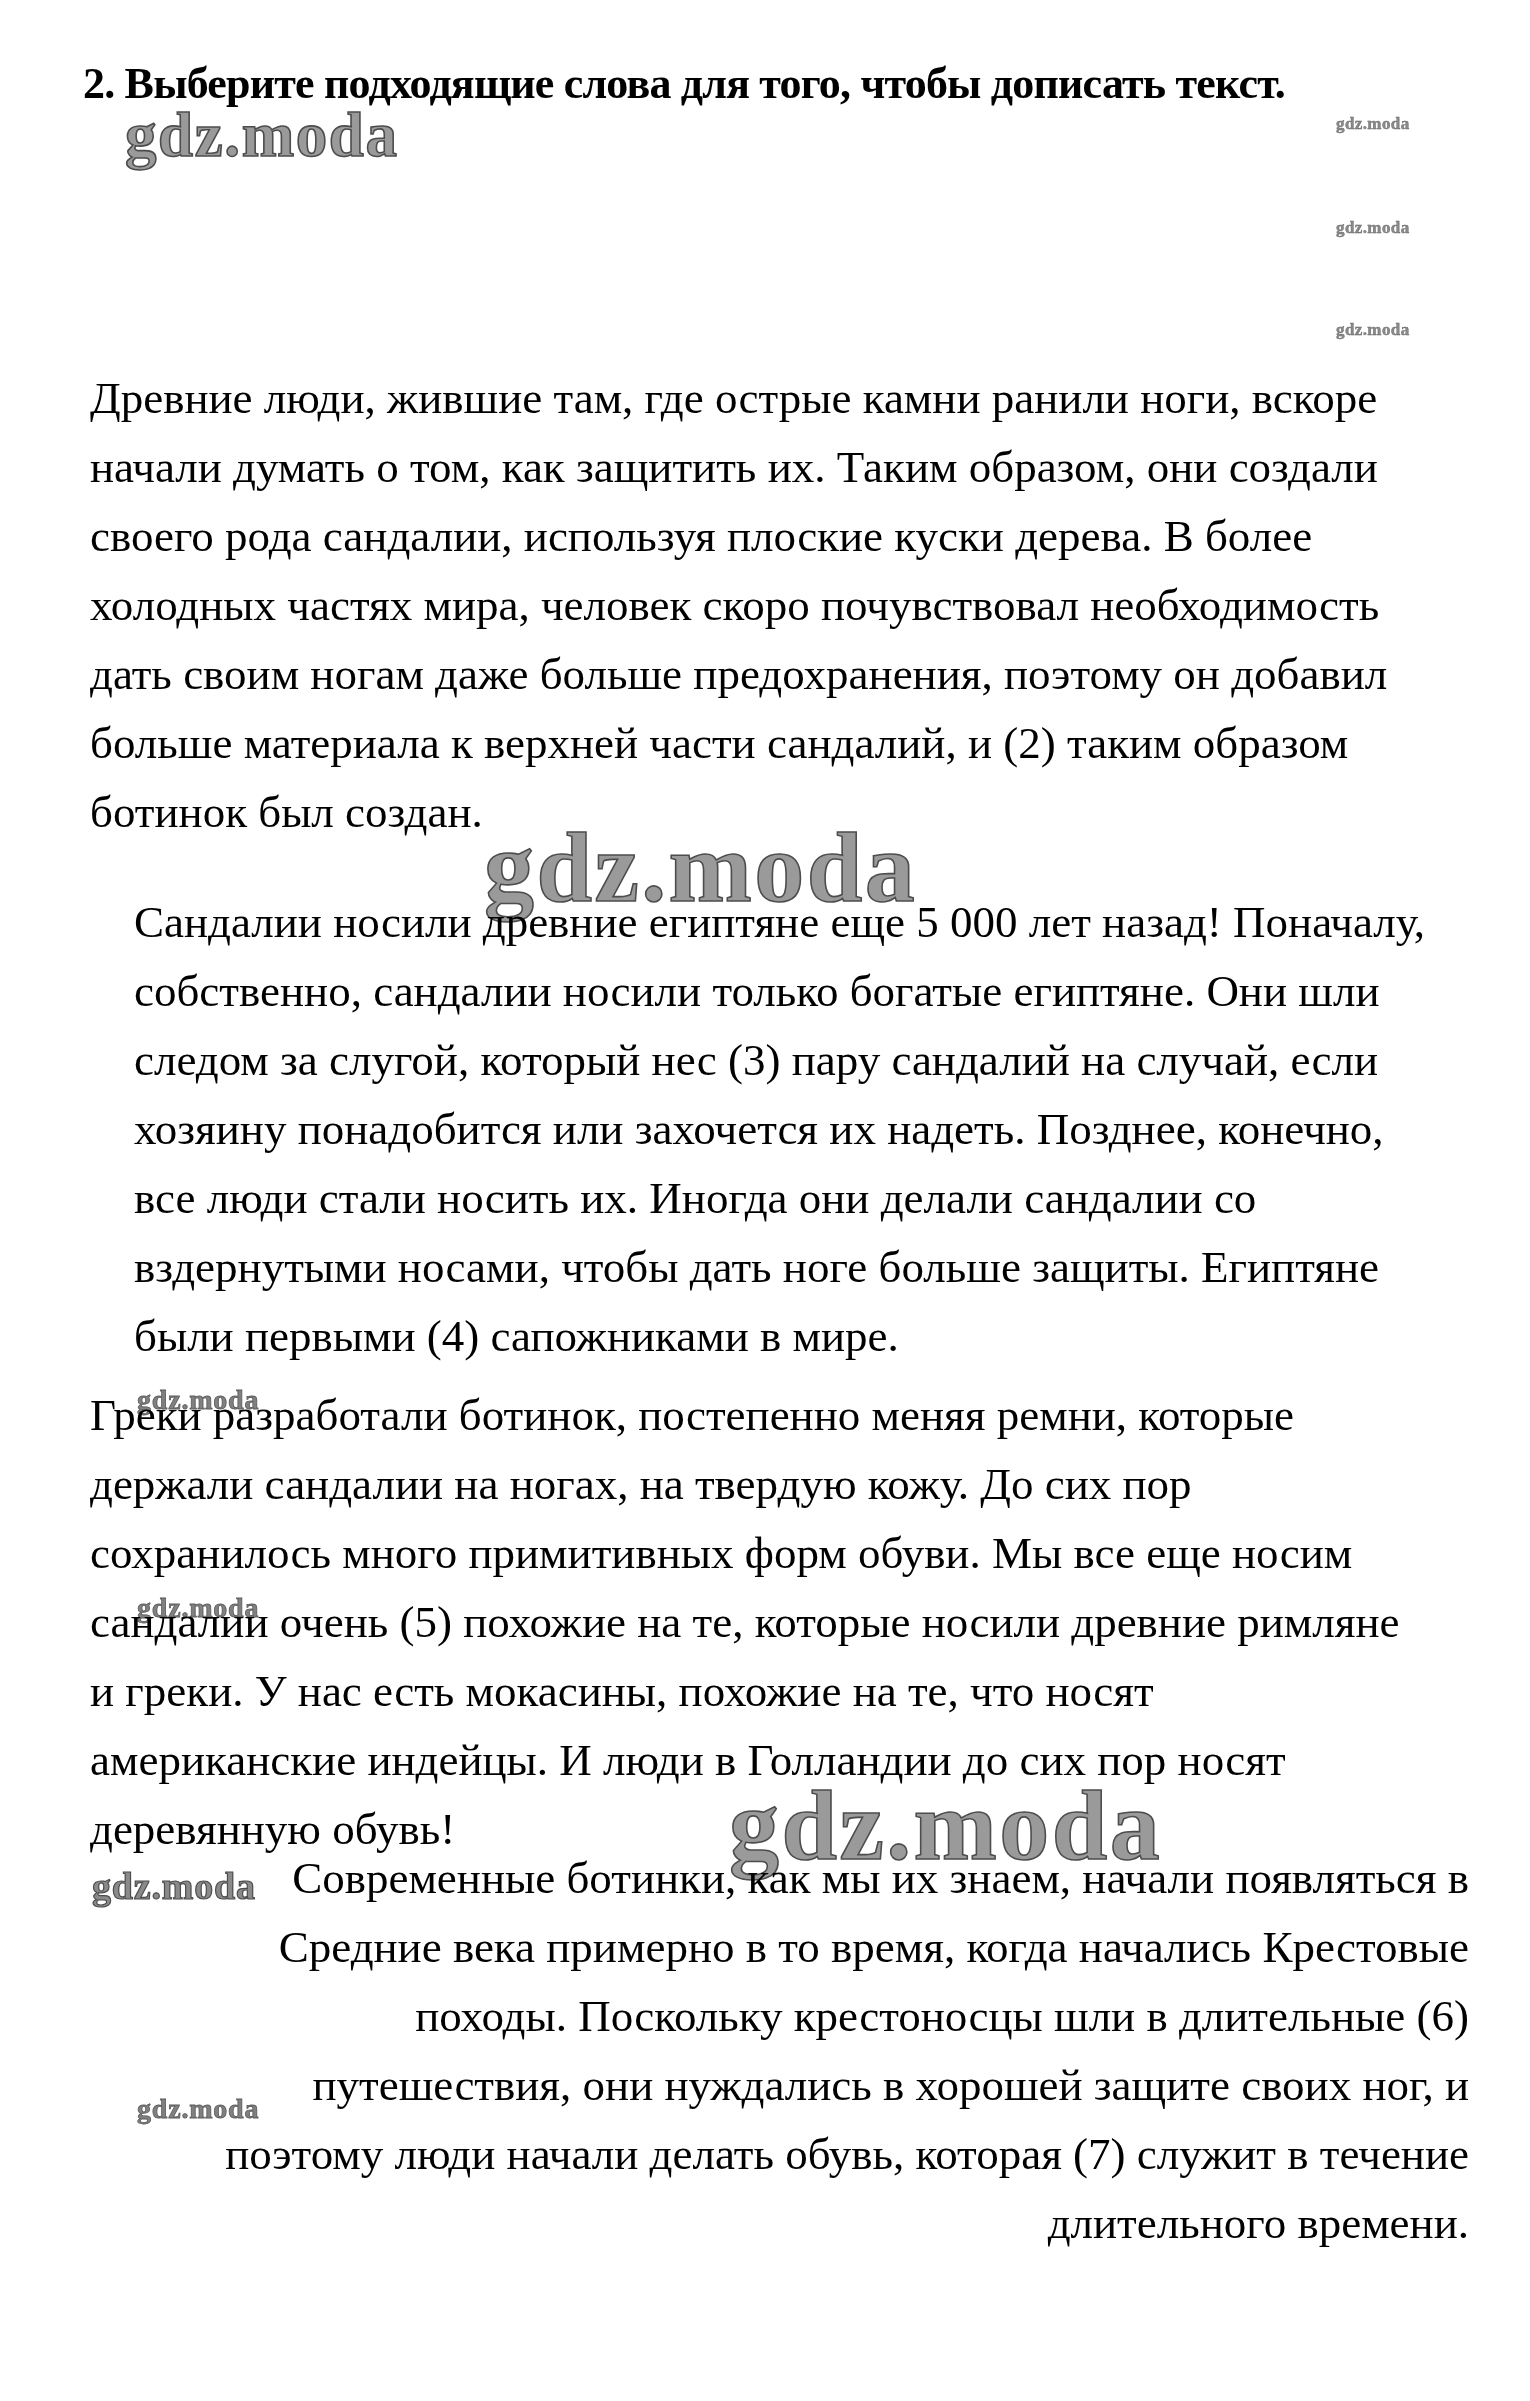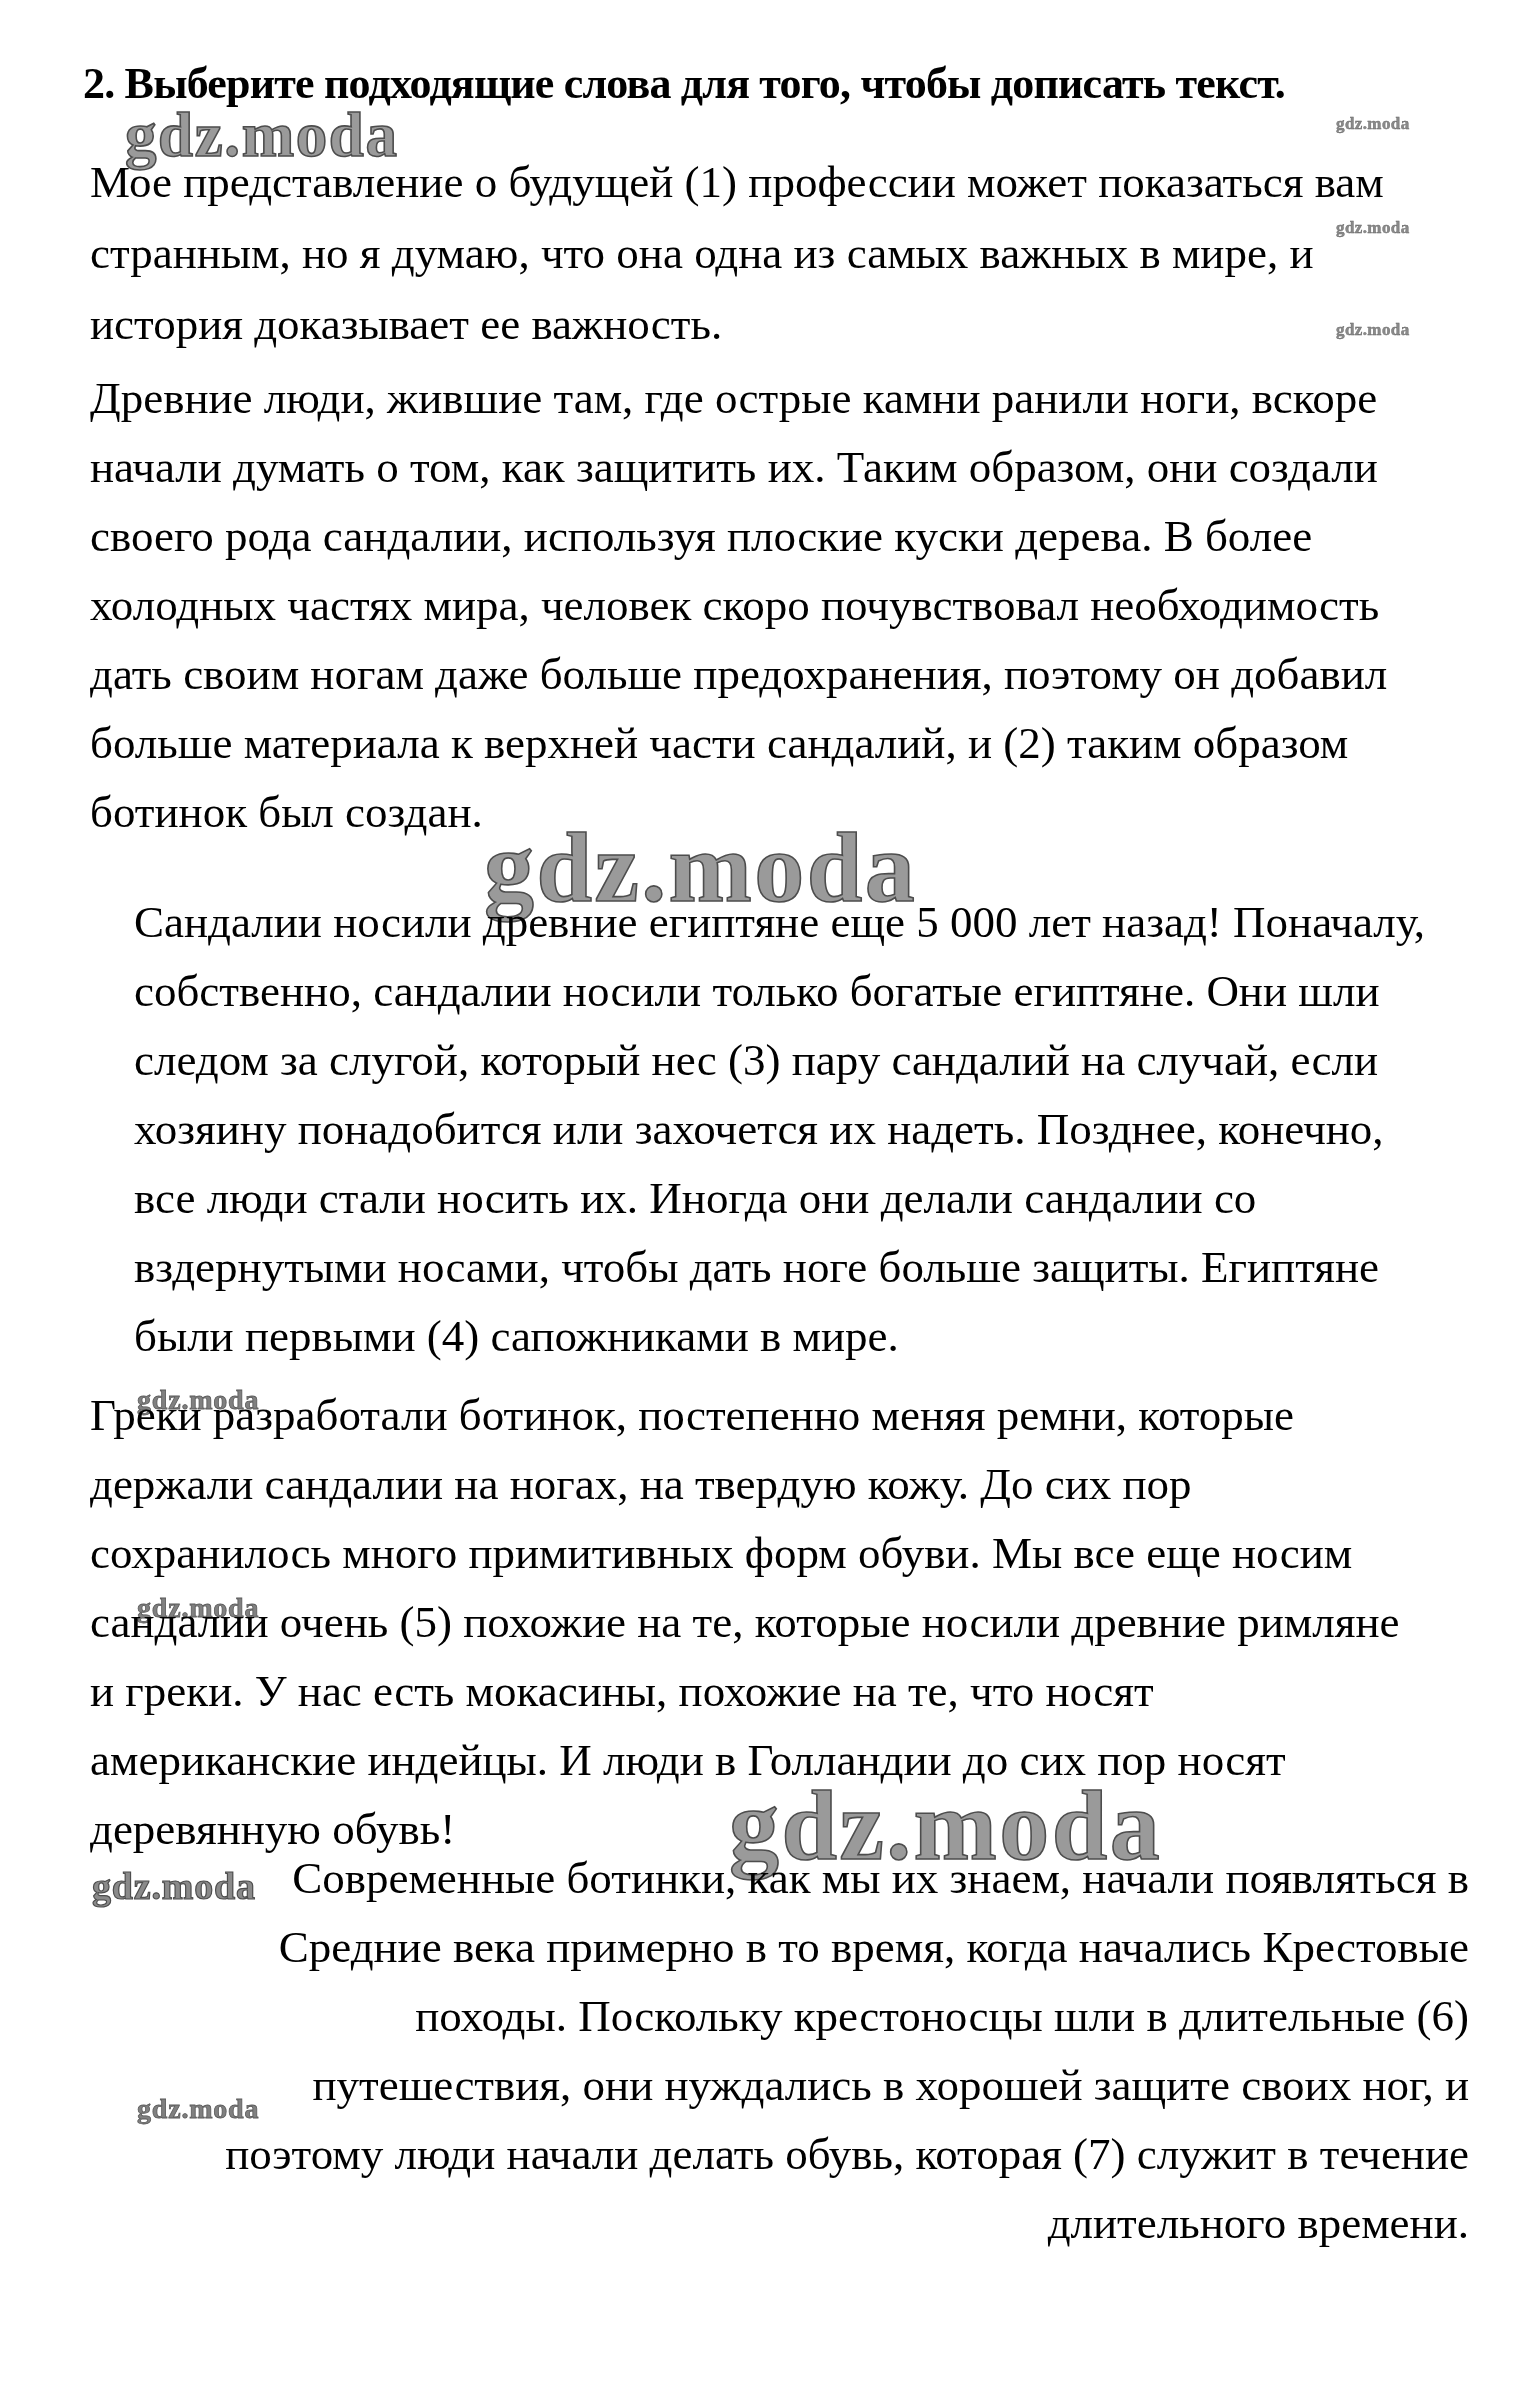--- a/index.html
+++ b/index.html
@@ -70,23 +70,20 @@
   <div class="wm wm-tiny wm-t1">gdz.moda</div>
   <div class="wm wm-tiny wm-t2">gdz.moda</div>
   <div class="wm wm-tiny wm-t3">gdz.moda</div>
   <div class="wm wm-big wm-b6">gdz.moda</div>
   <div class="wm wm-small wm-s7">gdz.moda</div>
   <div class="wm wm-small wm-s8">gdz.moda</div>
   <div class="wm wm-big wm-b9">gdz.moda</div>
   <div class="wm wm-m10">gdz.moda</div>
   <div class="wm wm-small wm-s11">gdz.moda</div>
 
-  <div class="para p1">Мое представление о будущей (1) профессии может показаться вам
-странным, но я думаю, что она одна из самых важных в мире, и
-история доказывает ее важность.</div>
   <div class="para p2">Древние люди, жившие там, где острые камни ранили ноги, вскоре
 начали думать о том, как защитить их. Таким образом, они создали
 своего рода сандалии, используя плоские куски дерева. В более
 холодных частях мира, человек скоро почувствовал необходимость
 дать своим ногам даже больше предохранения, поэтому он добавил
 больше материала к верхней части сандалий, и (2) таким образом
 ботинок был создан.</div>
   <div class="para p3">Сандалии носили древние египтяне еще 5 000 лет назад! Поначалу,
 собственно, сандалии носили только богатые египтяне. Они шли
 следом за слугой, который нес (3) пару сандалий на случай, если

